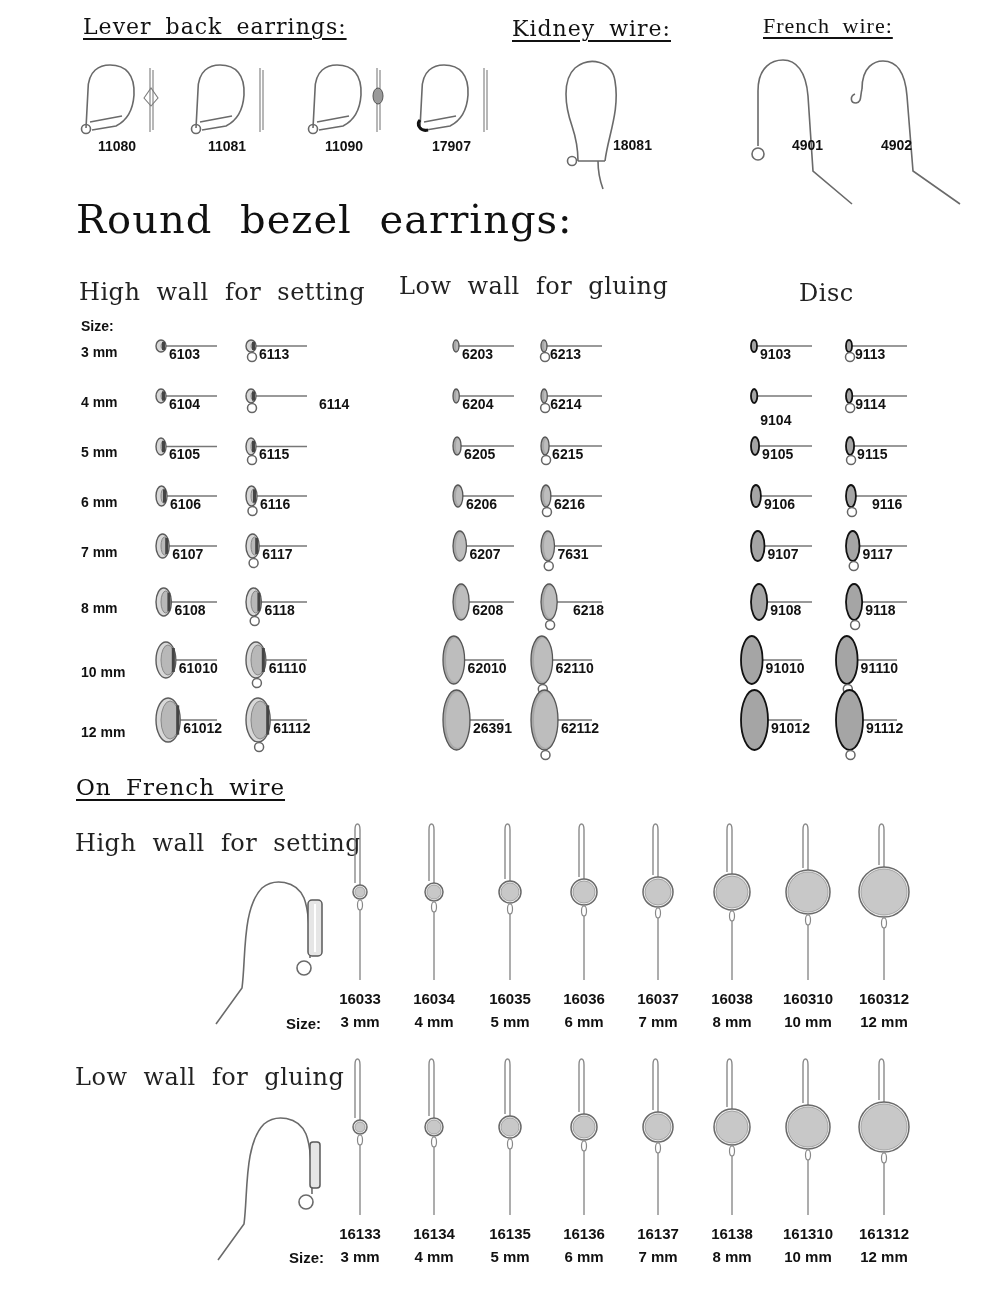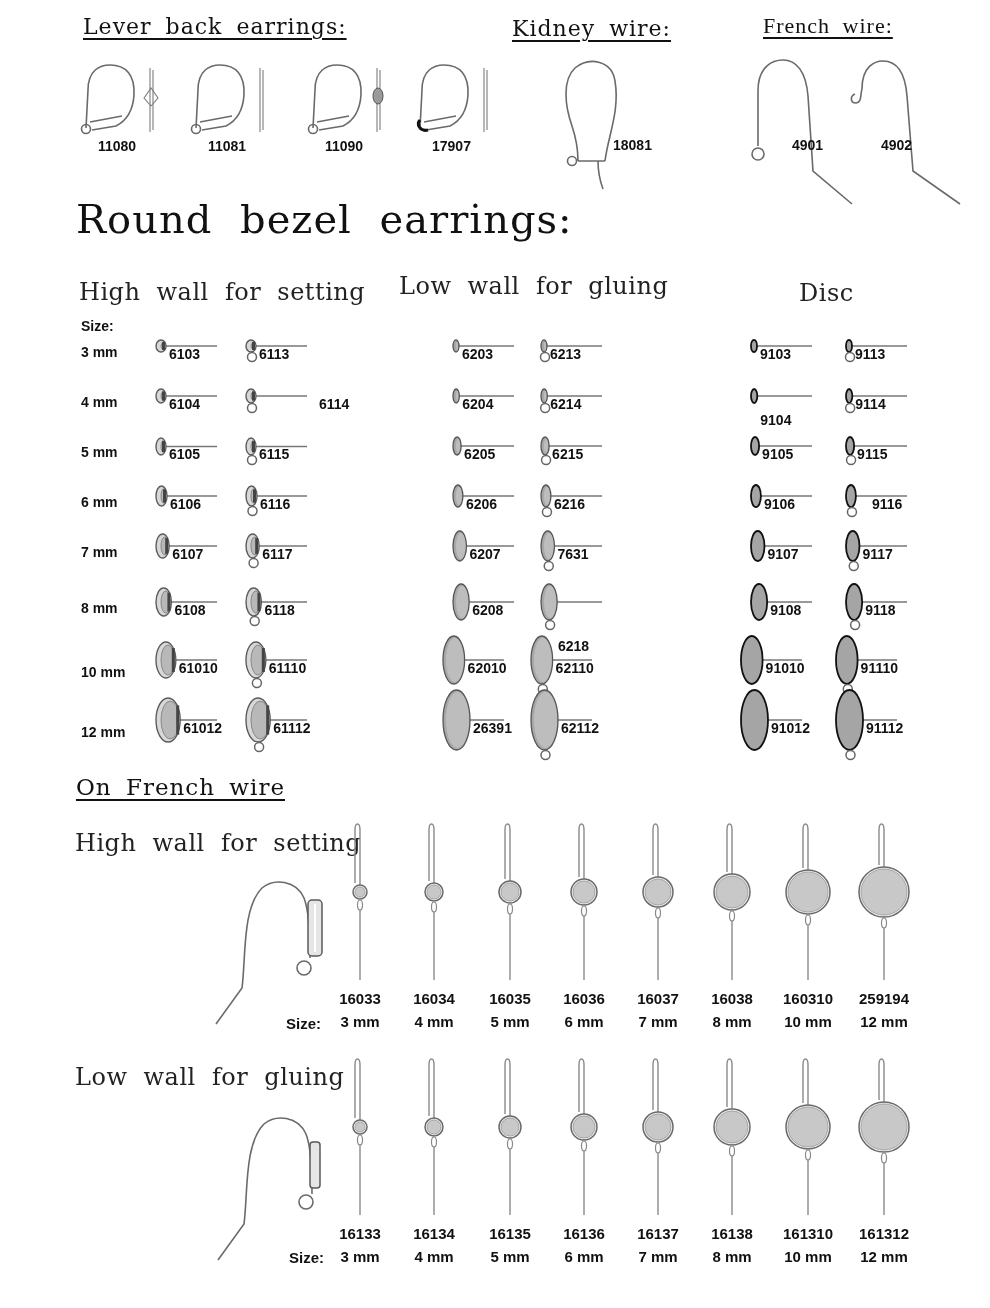--- a/index.html
+++ b/index.html
@@ -373,21 +373,21 @@
       </svg>
       <div class="abs sans code" style="left:17.5px; top:17px;">7631</div>
     </div>
     <div class="abs" style="left:540px; top:582px; width:120px; height:66px;">
       <svg width="80" height="60" style="left:0; top:0;">
         <line x1="16.2" y1="20" x2="62" y2="20" stroke="#777" stroke-width="1.6"></line>
         <ellipse cx="9.1" cy="20" rx="8.1" ry="18" fill="#a8a8a8" stroke="#555" stroke-width="1.3"></ellipse>
         <ellipse cx="10.1" cy="20" rx="6.1" ry="16" fill="#bdbdbd" stroke="none"></ellipse>
         <circle cx="10.1" cy="43" r="4.5" fill="none" stroke="#666" stroke-width="1.5"></circle>
       </svg>
-      <div class="abs sans code" style="left:18px; top:20px;margin-top:36px;">6218</div>
+      <div class="abs sans code" style="left:33px; top:20px;">6218</div>
     </div>
     <div class="abs" style="left:530px; top:634px; width:120px; height:78px;">
       <svg width="80" height="72" style="left:0; top:0;">
         <line x1="21.6" y1="26" x2="62" y2="26" stroke="#777" stroke-width="1.6"></line>
         <ellipse cx="11.8" cy="26" rx="10.8" ry="24" fill="#a8a8a8" stroke="#555" stroke-width="1.3"></ellipse>
         <ellipse cx="12.8" cy="26" rx="8.8" ry="22" fill="#bdbdbd" stroke="none"></ellipse>
         <circle cx="12.8" cy="55" r="4.5" fill="none" stroke="#666" stroke-width="1.5"></circle>
       </svg>
       <div class="abs sans code" style="left:25.6px; top:26px;">62110</div>
     </div>
@@ -603,21 +603,21 @@
     </svg>
     <div class="abs sans fw-code" style="left:772px; top:990px;">160310</div>
     <div class="abs sans fw-size" style="left:772px; top:1013px;">10 mm</div>
     <svg width="72" height="165" style="left:848px; top:820px;">
       <path d="M36,49 L36,10 C36,2 31,2 31,10 L31,45" fill="none" stroke="#8a8a8a" stroke-width="1.4"></path>
       <circle cx="36" cy="72" r="25" fill="#efefef" stroke="#6a6a6a" stroke-width="1.5"></circle>
       <circle cx="36" cy="72" r="23" fill="#c8c8c8" stroke="#999" stroke-width="0.8"></circle>
       <ellipse cx="36" cy="103" rx="2.5" ry="5" fill="none" stroke="#888" stroke-width="1.2"></ellipse>
       <line x1="36" y1="108" x2="36" y2="160" stroke="#8a8a8a" stroke-width="1.4"></line>
     </svg>
-    <div class="abs sans fw-code" style="left:848px; top:990px;">259194</div>
+    <div class="abs sans fw-code" style="left:848px; top:990px;">160312</div>
     <div class="abs sans fw-size" style="left:848px; top:1013px;">12 mm</div>
   </div>
 <div id="fw-low-row">
     <svg width="72" height="165" style="left:324px; top:1055px;">
       <path d="M36,67 L36,10 C36,2 31,2 31,10 L31,63" fill="none" stroke="#8a8a8a" stroke-width="1.4"></path>
       <circle cx="36" cy="72" r="7" fill="#efefef" stroke="#6a6a6a" stroke-width="1.5"></circle>
       <circle cx="36" cy="72" r="5" fill="#c8c8c8" stroke="#999" stroke-width="0.8"></circle>
       <ellipse cx="36" cy="85" rx="2.5" ry="5" fill="none" stroke="#888" stroke-width="1.2"></ellipse>
       <line x1="36" y1="90" x2="36" y2="160" stroke="#8a8a8a" stroke-width="1.4"></line>
     </svg>

